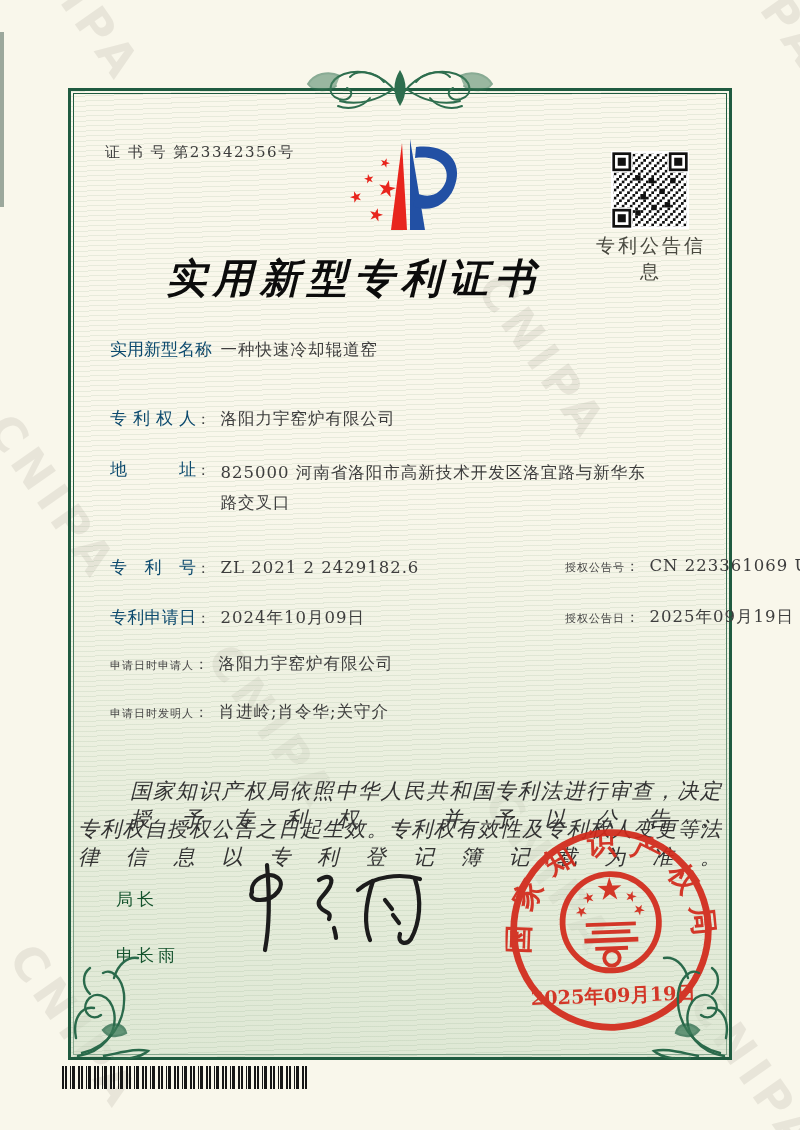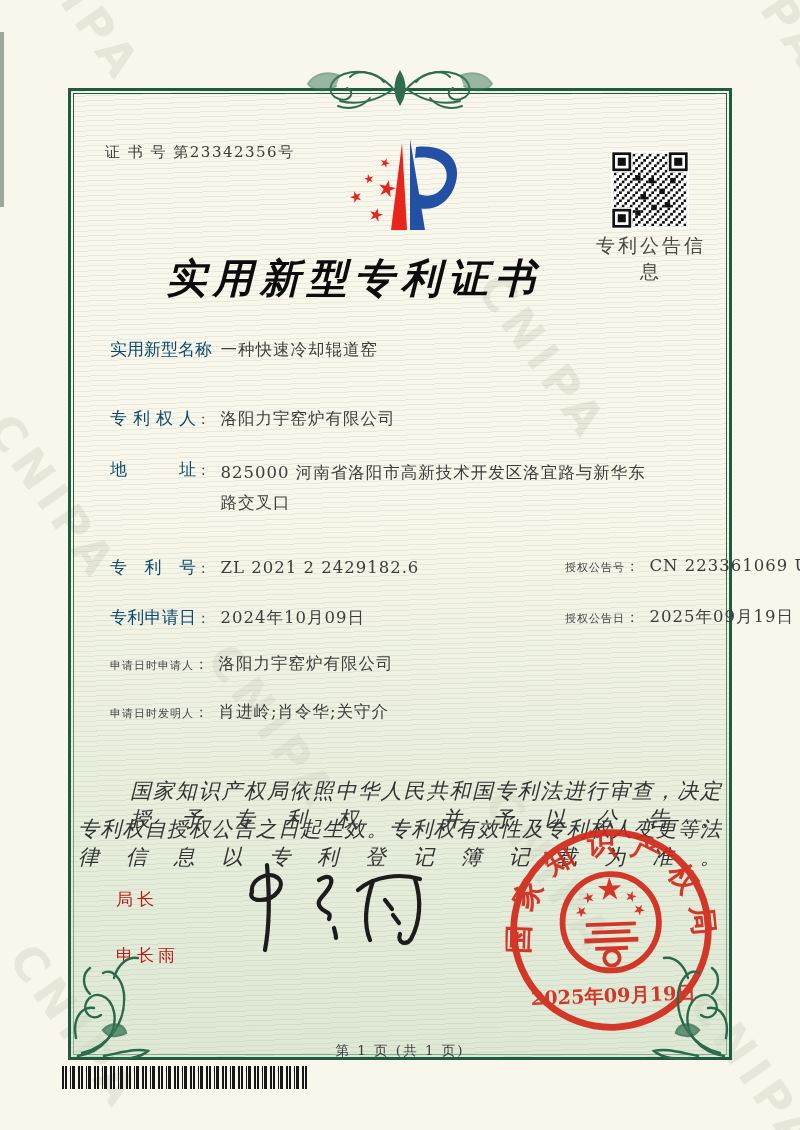--- a/index.html
+++ b/index.html
@@ -73,21 +73,21 @@
   .r6{top:594px;}
   .r7{top:641px;}
   .r8{top:689px;}
   .statement{
     position:absolute;left:78px;width:644px;color:#333;
     font-size:21px;font-style:italic;letter-spacing:1px;
     text-align:justify;text-align-last:justify;
   }
   .st1{top:765px;padding-left:52px;width:592px;}
   .st2{top:803px;}
-  .signer{position:absolute;left:116px;font-size:17px;letter-spacing:4px;color:#b91c1c;}
+  .signer{position:absolute;left:116px;font-size:17px;letter-spacing:4px;color:#14532d;}
   .signer-title{top:876px;}
   .signer-name{top:932px;}
   .signature{position:absolute;left:222px;top:848px;}
   .seal{position:absolute;left:505px;top:812px;transform:rotate(-2deg);}
   .footer{position:absolute;left:0;top:1030px;width:800px;text-align:center;font-size:13.5px;letter-spacing:2px;color:#3d3d3d;}
   .barcode{
     position:absolute;left:62px;top:1066px;width:248px;height:23px;z-index:3;
     background:repeating-linear-gradient(90deg,
       #161616 0 2px,transparent 2px 3px,
       #161616 3px 5px,transparent 5px 8px,
@@ -274,16 +274,15 @@
       <rect x="82" y="118" width="56" height="5" fill="#d2281a"></rect>
       <rect x="93" y="127" width="34" height="4" fill="#d2281a"></rect>
       <circle cx="110" cy="139" r="8" fill="none" stroke="#d2281a" stroke-width="4"></circle>
       <text fill="#d2281a" font-size="30" font-weight="700" letter-spacing="13" font-family="'DejaVu Serif','Liberation Serif',serif">
         <textPath href="#sealArc" startOffset="50%" text-anchor="middle">国家知识产权局</textPath>
       </text>
       <text x="110" y="185" text-anchor="middle" fill="#d2281a" font-size="20" font-weight="700" font-family="'DejaVu Serif','Liberation Serif',serif">2025年09月19日</text>
     </g>
   </svg>
 
-  <div class="footer">第 1 页 (共 1 页)</div>
 </div>
 
 <div class="barcode"></div>
 
 </body></html>

